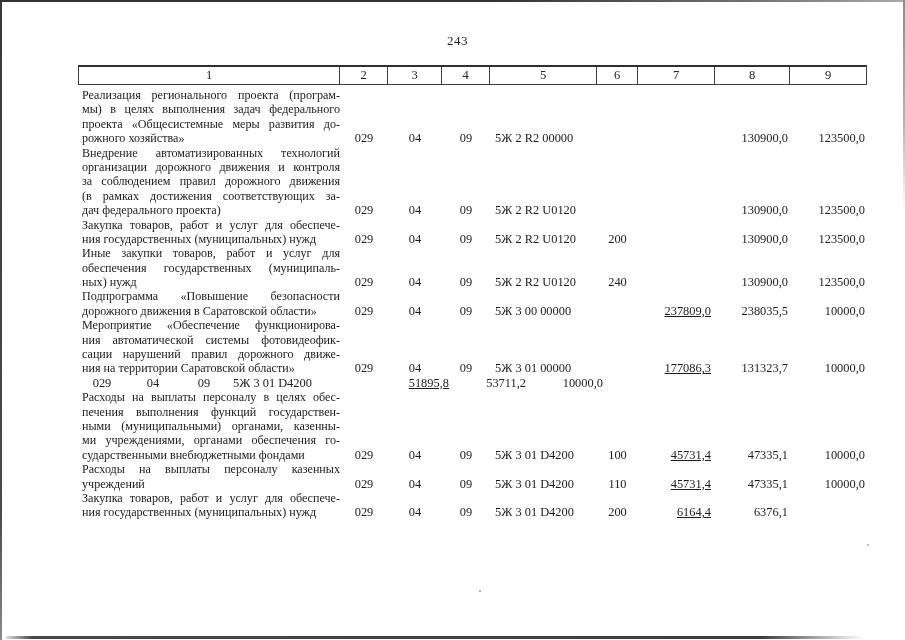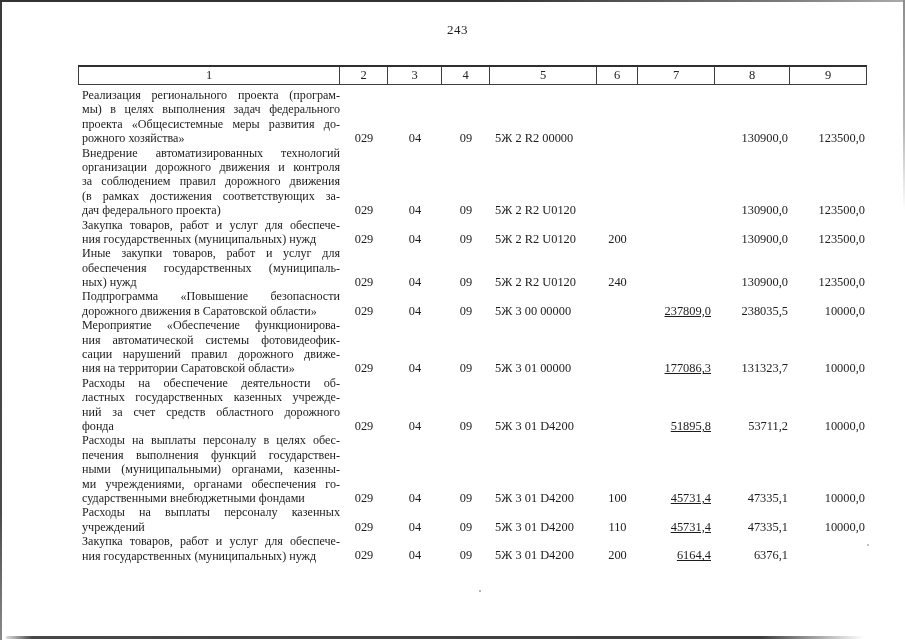--- a/index.html
+++ b/index.html
@@ -11,21 +11,21 @@
   
   .frame-left{position:absolute;left:0;top:0;width:2px;height:640px;
     background:linear-gradient(to bottom,#3a3a3a,#4a4a4a 80%,#8a8a8a);}
   .frame-top{position:absolute;left:0;top:0;height:2px;width:905px;
     background:linear-gradient(to right,#333 55%,#777 85%,#aaa);}
   .frame-right{position:absolute;right:0;top:0;width:2px;height:210px;
     background:linear-gradient(to bottom,#8d8d8d,#b5b5b5 60%,transparent);}
   .frame-bottom{position:absolute;left:6px;top:636px;height:3px;width:858px;
     background:linear-gradient(to right,rgba(40,40,40,.15),rgba(40,40,40,.85) 3%,rgba(40,40,40,.9) 88%,rgba(40,40,40,0));}
 
-  .pagenum{position:absolute;left:420px;top:22px;width:75px;text-align:center;
+  .pagenum{position:absolute;left:420px;top:33px;width:75px;text-align:center;
     font-size:13px;letter-spacing:.5px;}
 
   .table-wrap{position:absolute;left:78px;top:65px;width:789px;}
 
   .thead{display:flex;box-sizing:border-box;height:20px;
     border:1px solid #3d3d3d;border-top:2px solid #2f2f2f;
     background:#fff;}
   .hc{box-sizing:border-box;border-right:1px solid #3d3d3d;
     text-align:center;font-size:12.5px;line-height:16px;color:#222;}
   .hc:last-child{border-right:none;}
@@ -160,26 +160,20 @@
         <div class="cell c2">029</div>
         <div class="cell c3">04</div>
         <div class="cell c4">09</div>
         <div class="cell c5">5Ж 3 01 00000</div>
         <div class="cell c6"></div>
         <div class="cell c7">177086,3</div>
         <div class="cell c8">131323,7</div>
         <div class="cell c9">10000,0</div>
       </div>
       <div class="t-row">
-        <div class="cell c1">
-          <div class="ln j">Расходы на обеспечение деятельности об-</div>
-          <div class="ln j">ластных государственных казенных учрежде-</div>
-          <div class="ln j">ний за счет средств областного дорожного</div>
-          <div class="ln">фонда</div>
-        </div>
         <div class="cell c2">029</div>
         <div class="cell c3">04</div>
         <div class="cell c4">09</div>
         <div class="cell c5">5Ж 3 01 D4200</div>
         <div class="cell c6"></div>
         <div class="cell c7">51895,8</div>
         <div class="cell c8">53711,2</div>
         <div class="cell c9">10000,0</div>
       </div>
       <div class="t-row">

